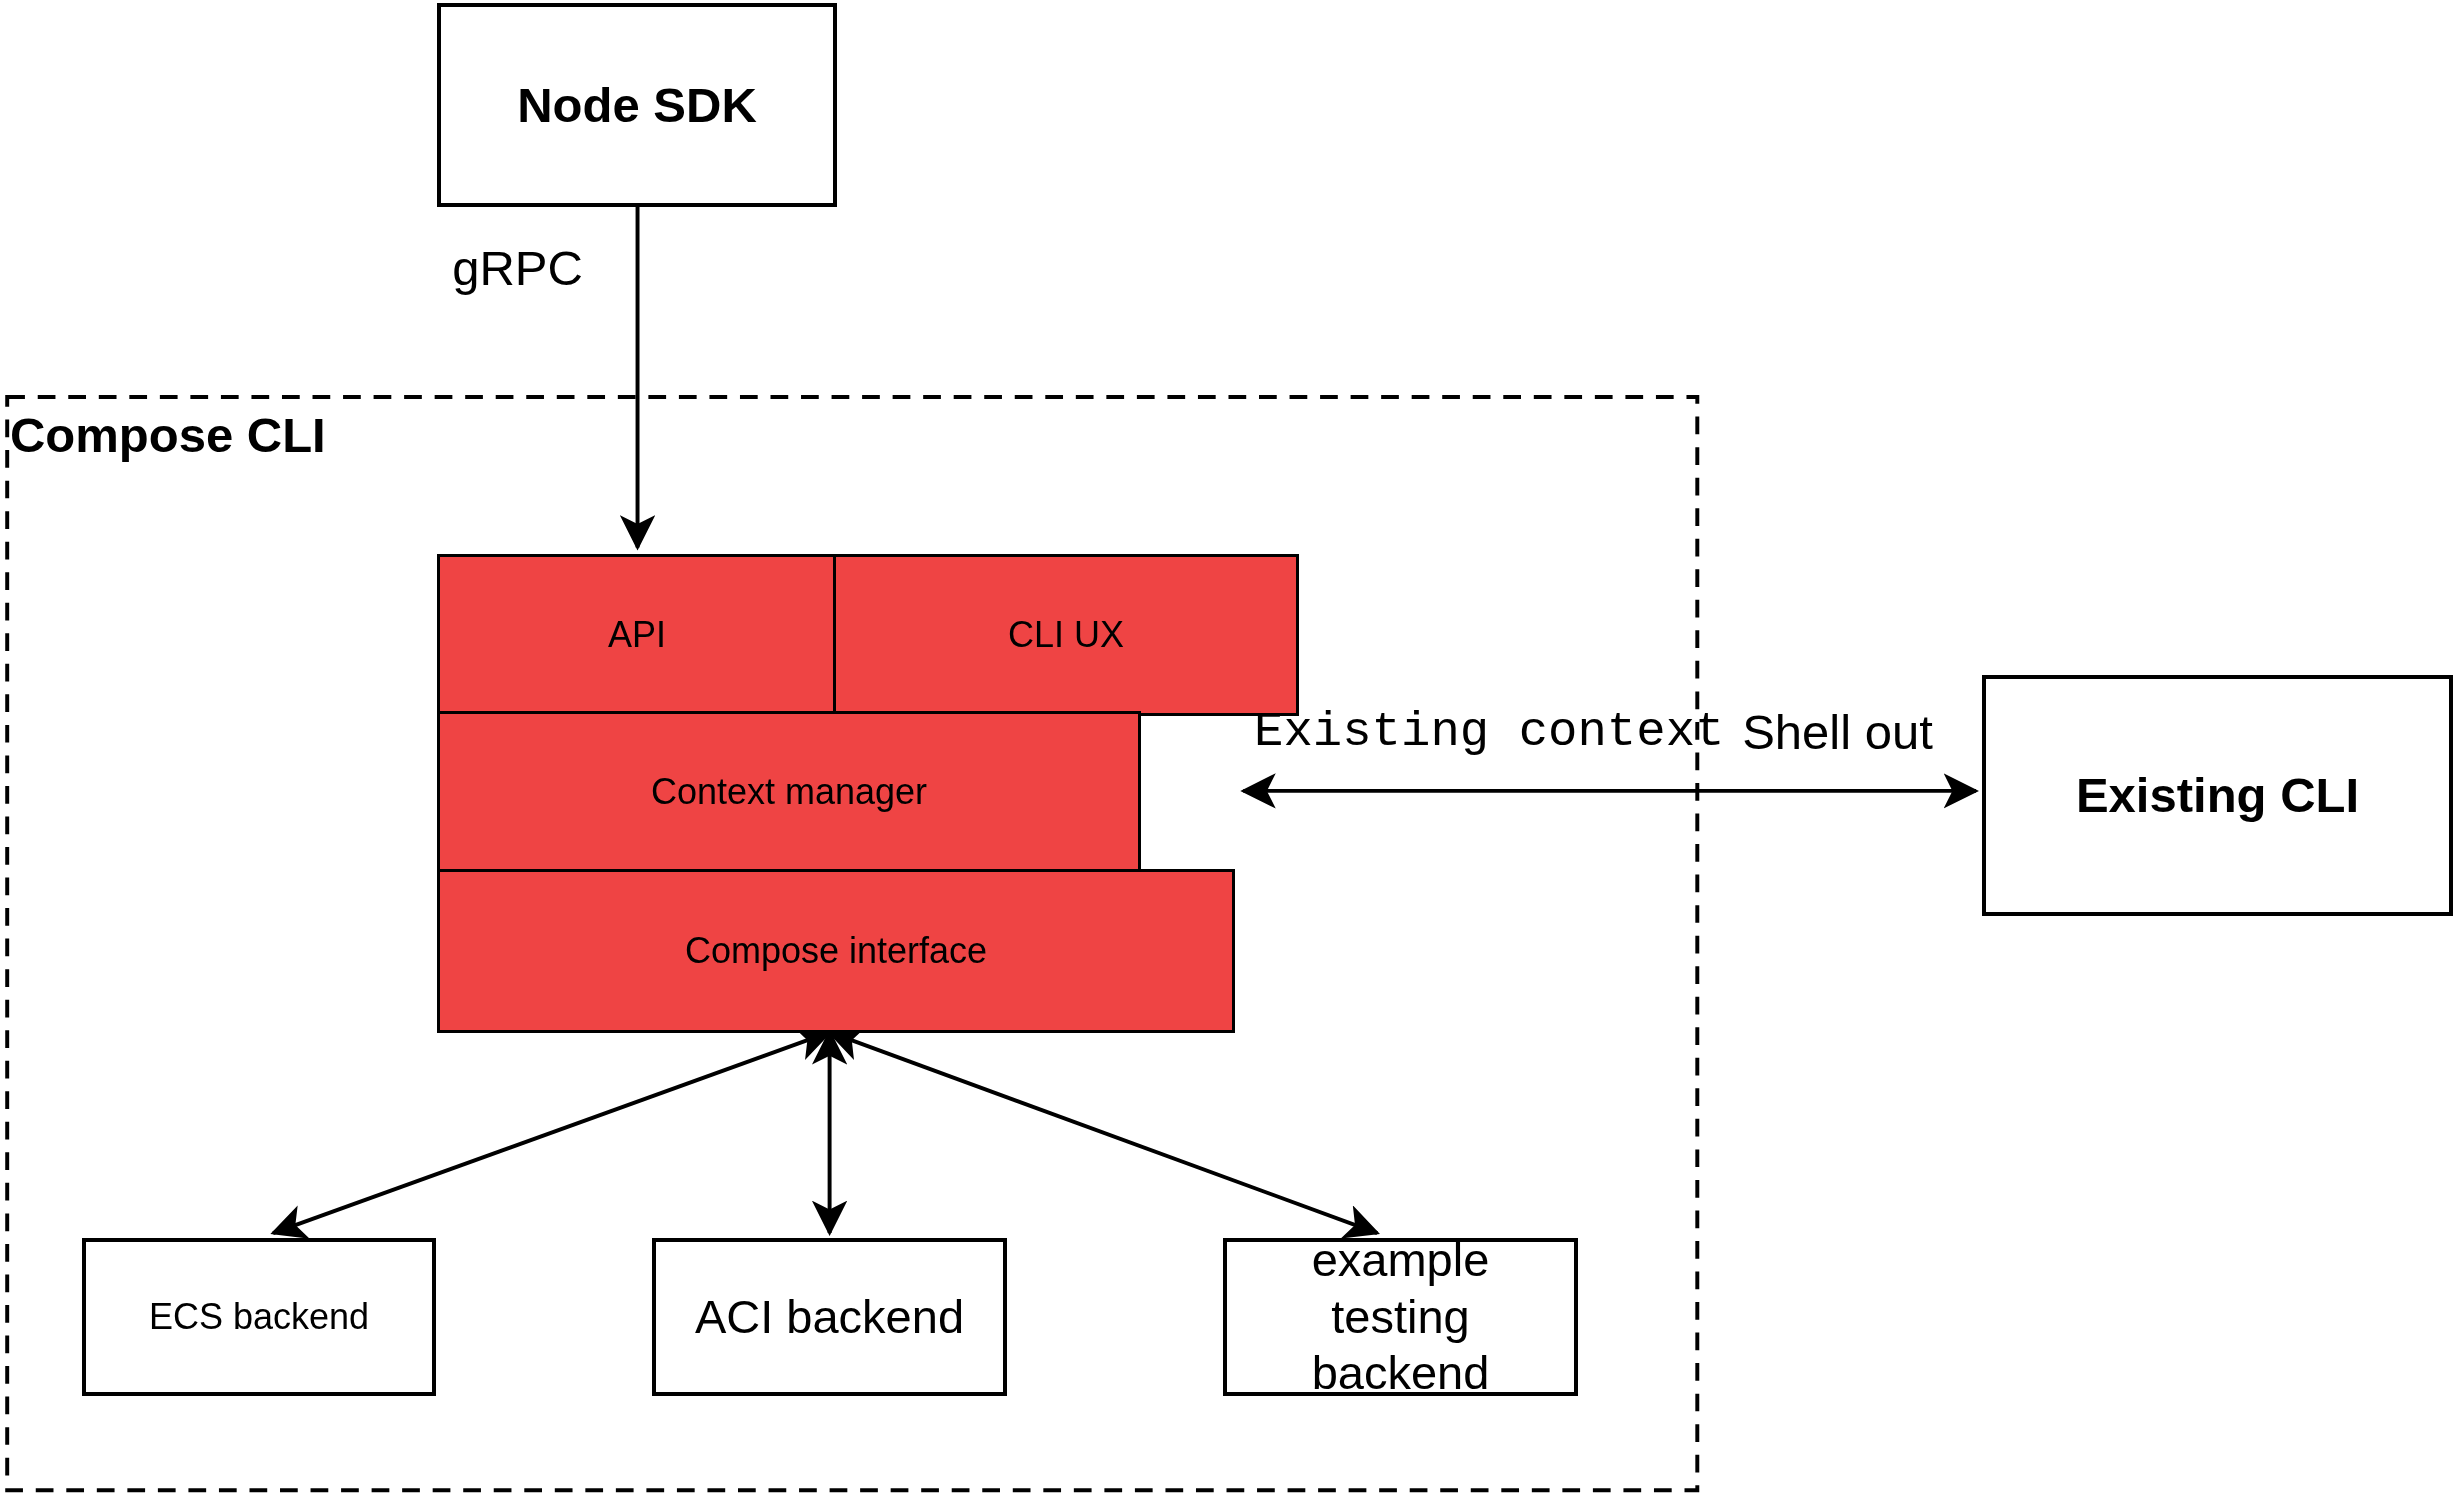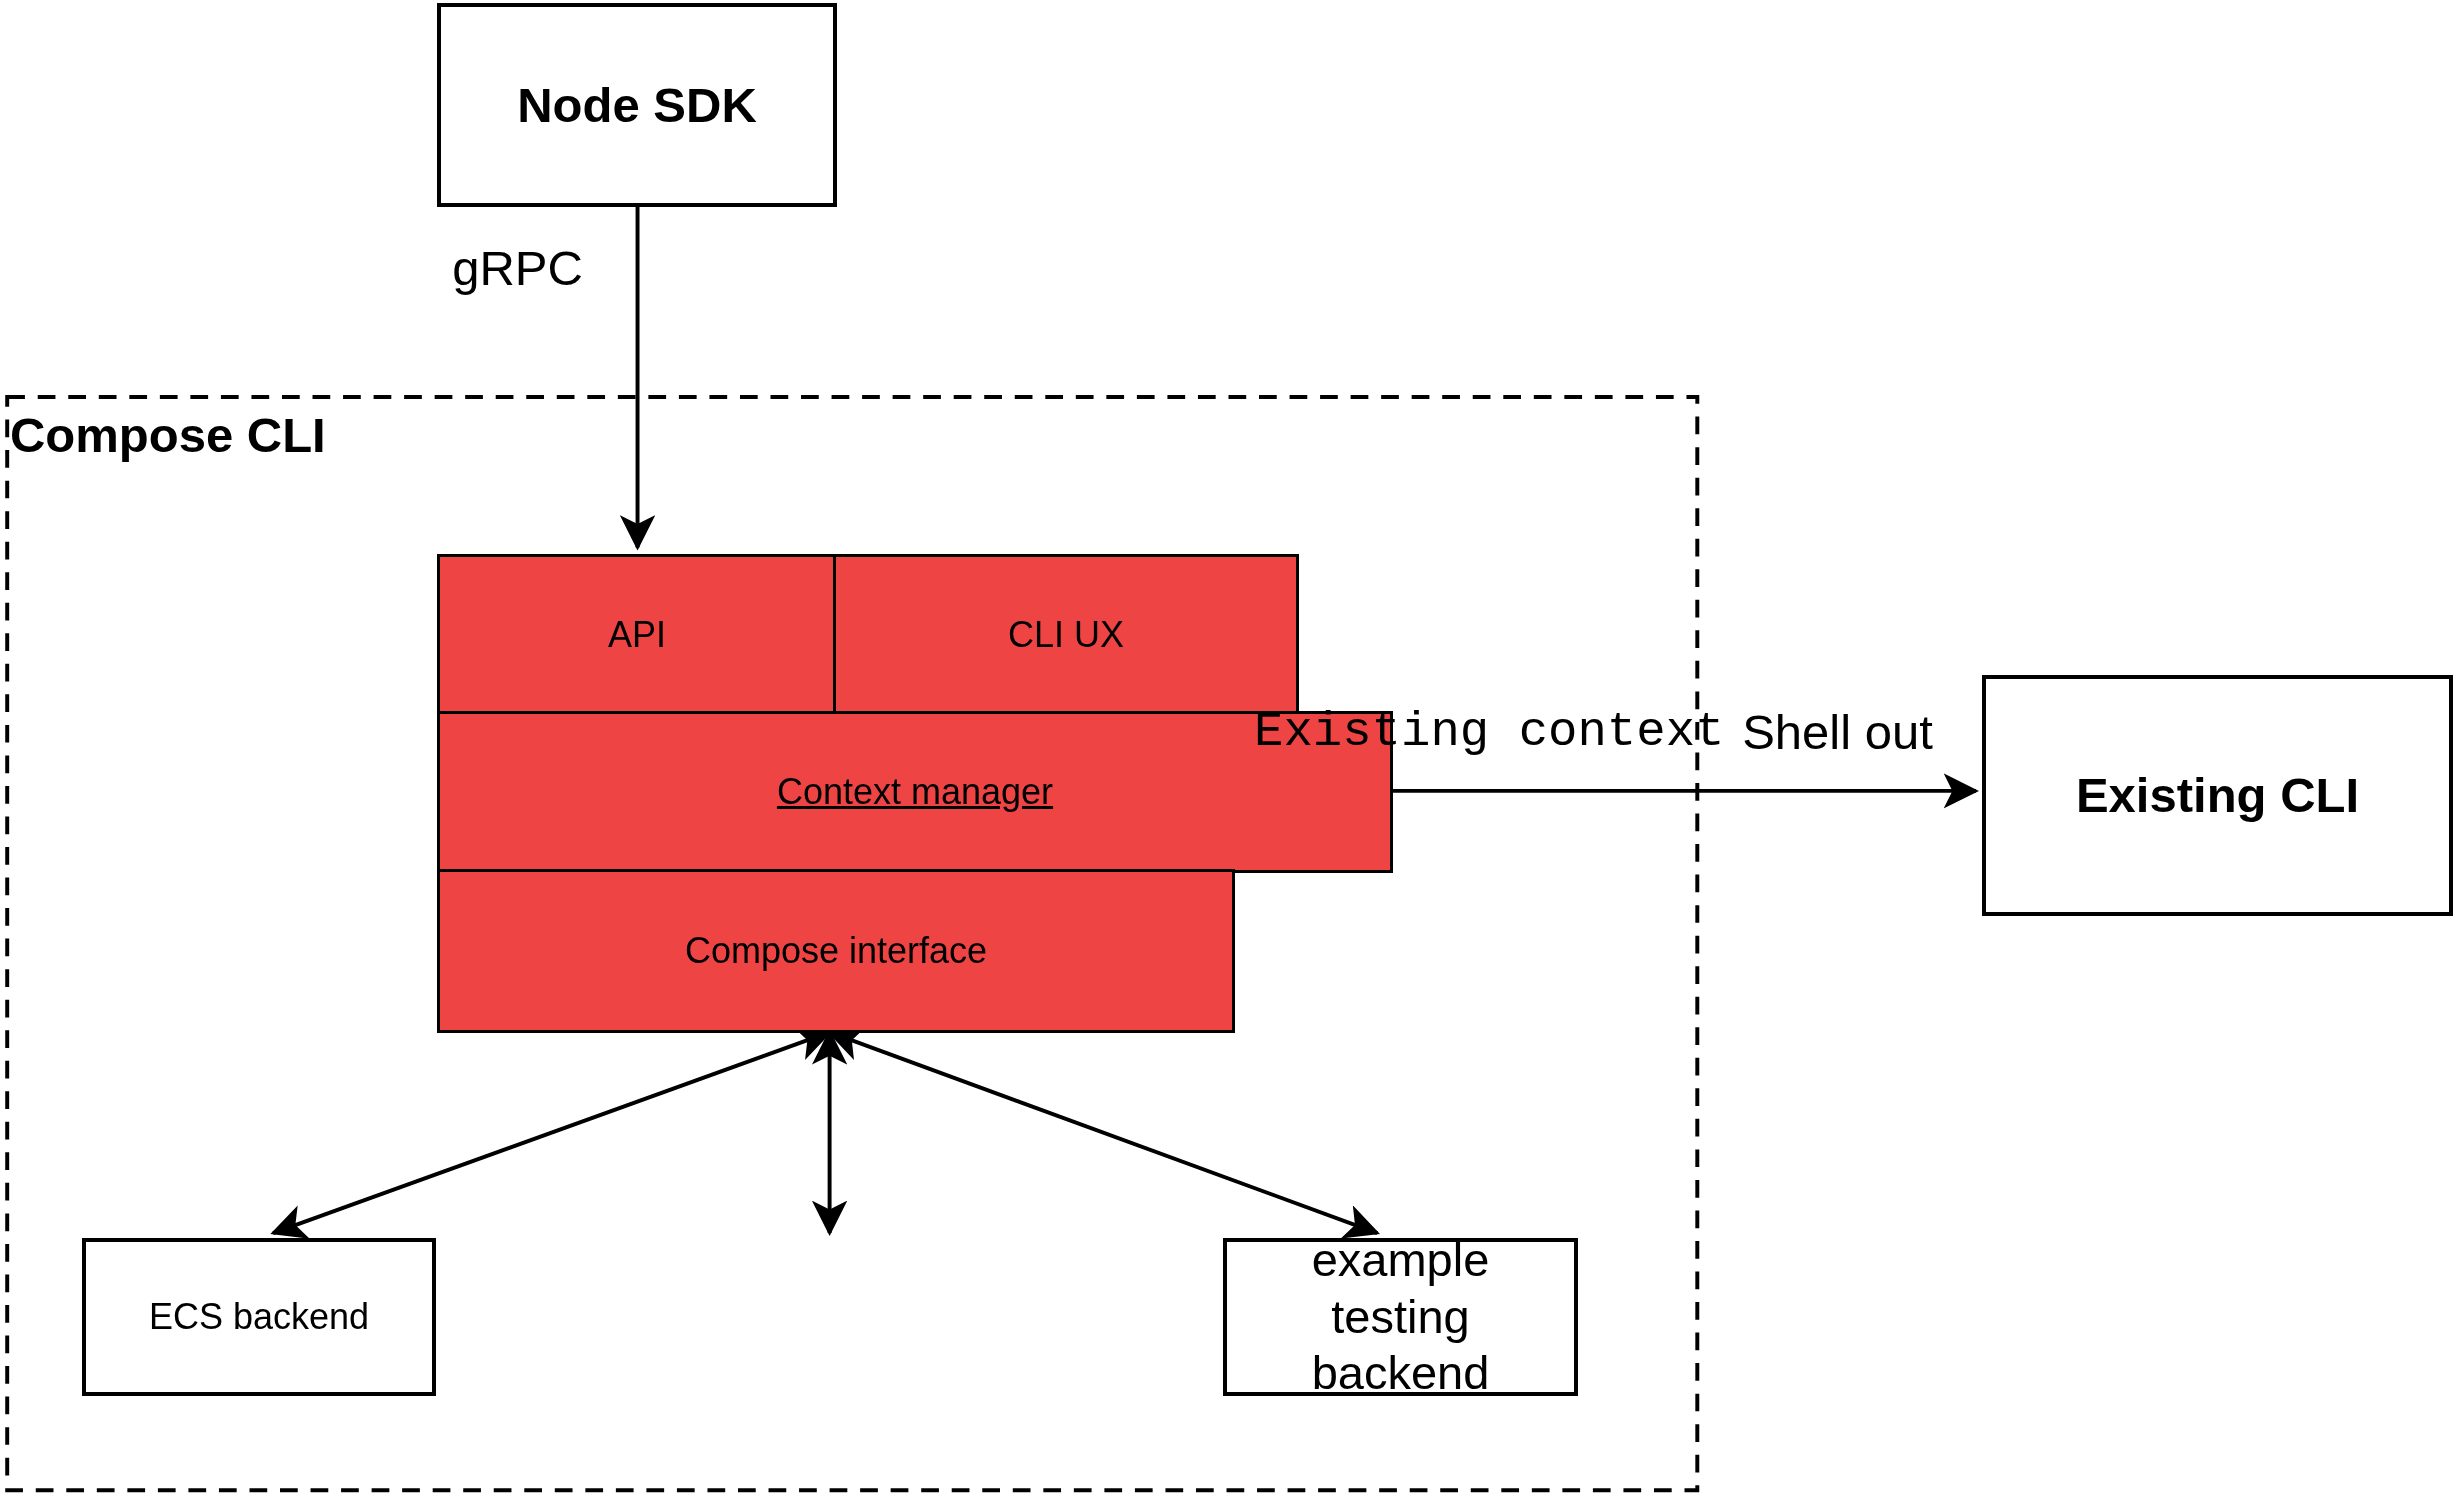--- a/index.html
+++ b/index.html
@@ -115,35 +115,38 @@
   </div>
 
   <div class="edge-label grpc-label">gRPC</div>
 
   <div class="cell" style="left:437px; top:554px; width:400px; height:162px;">
     <span>API</span>
   </div>
   <div class="cell" style="left:833px; top:554px; width:466px; height:162px;">
     <span>CLI UX</span>
   </div>
-  <div class="cell" style="left:437px; top:711px; width:956px; height:162px;text-decoration:underline;">
+  <div class="cell" style="left:437px; top:711px; width:704px; height:162px;">
     <span>Context manager</span>
   </div>
   <div class="cell" style="left:437px; top:869px; width:798px; height:164px;">
     <span>Compose interface</span>
   </div>
 
   <div class="edge-label existing-context-label">Existing context</div>
   <div class="edge-label shell-out-label">Shell out</div>
 
   <div class="node bold" style="left:1982px; top:675px; width:471px; height:241px;">
     <span>Existing CLI</span>
   </div>
 
   <div class="node" style="left:82px; top:1238px; width:354px; height:158px; font-size:36px;">
     <span>ECS backend</span>
   </div>
+  <div class="node" style="left:652px; top:1238px; width:355px; height:158px; font-size:47px;">
+    <span>ACI backend</span>
+  </div>
   <div class="node" style="left:1223px; top:1238px; width:355px; height:158px; font-size:47px;">
     <span class="wrap-label">example testing backend</span>
   </div>
 
 </div>
 
 
 </body></html>

